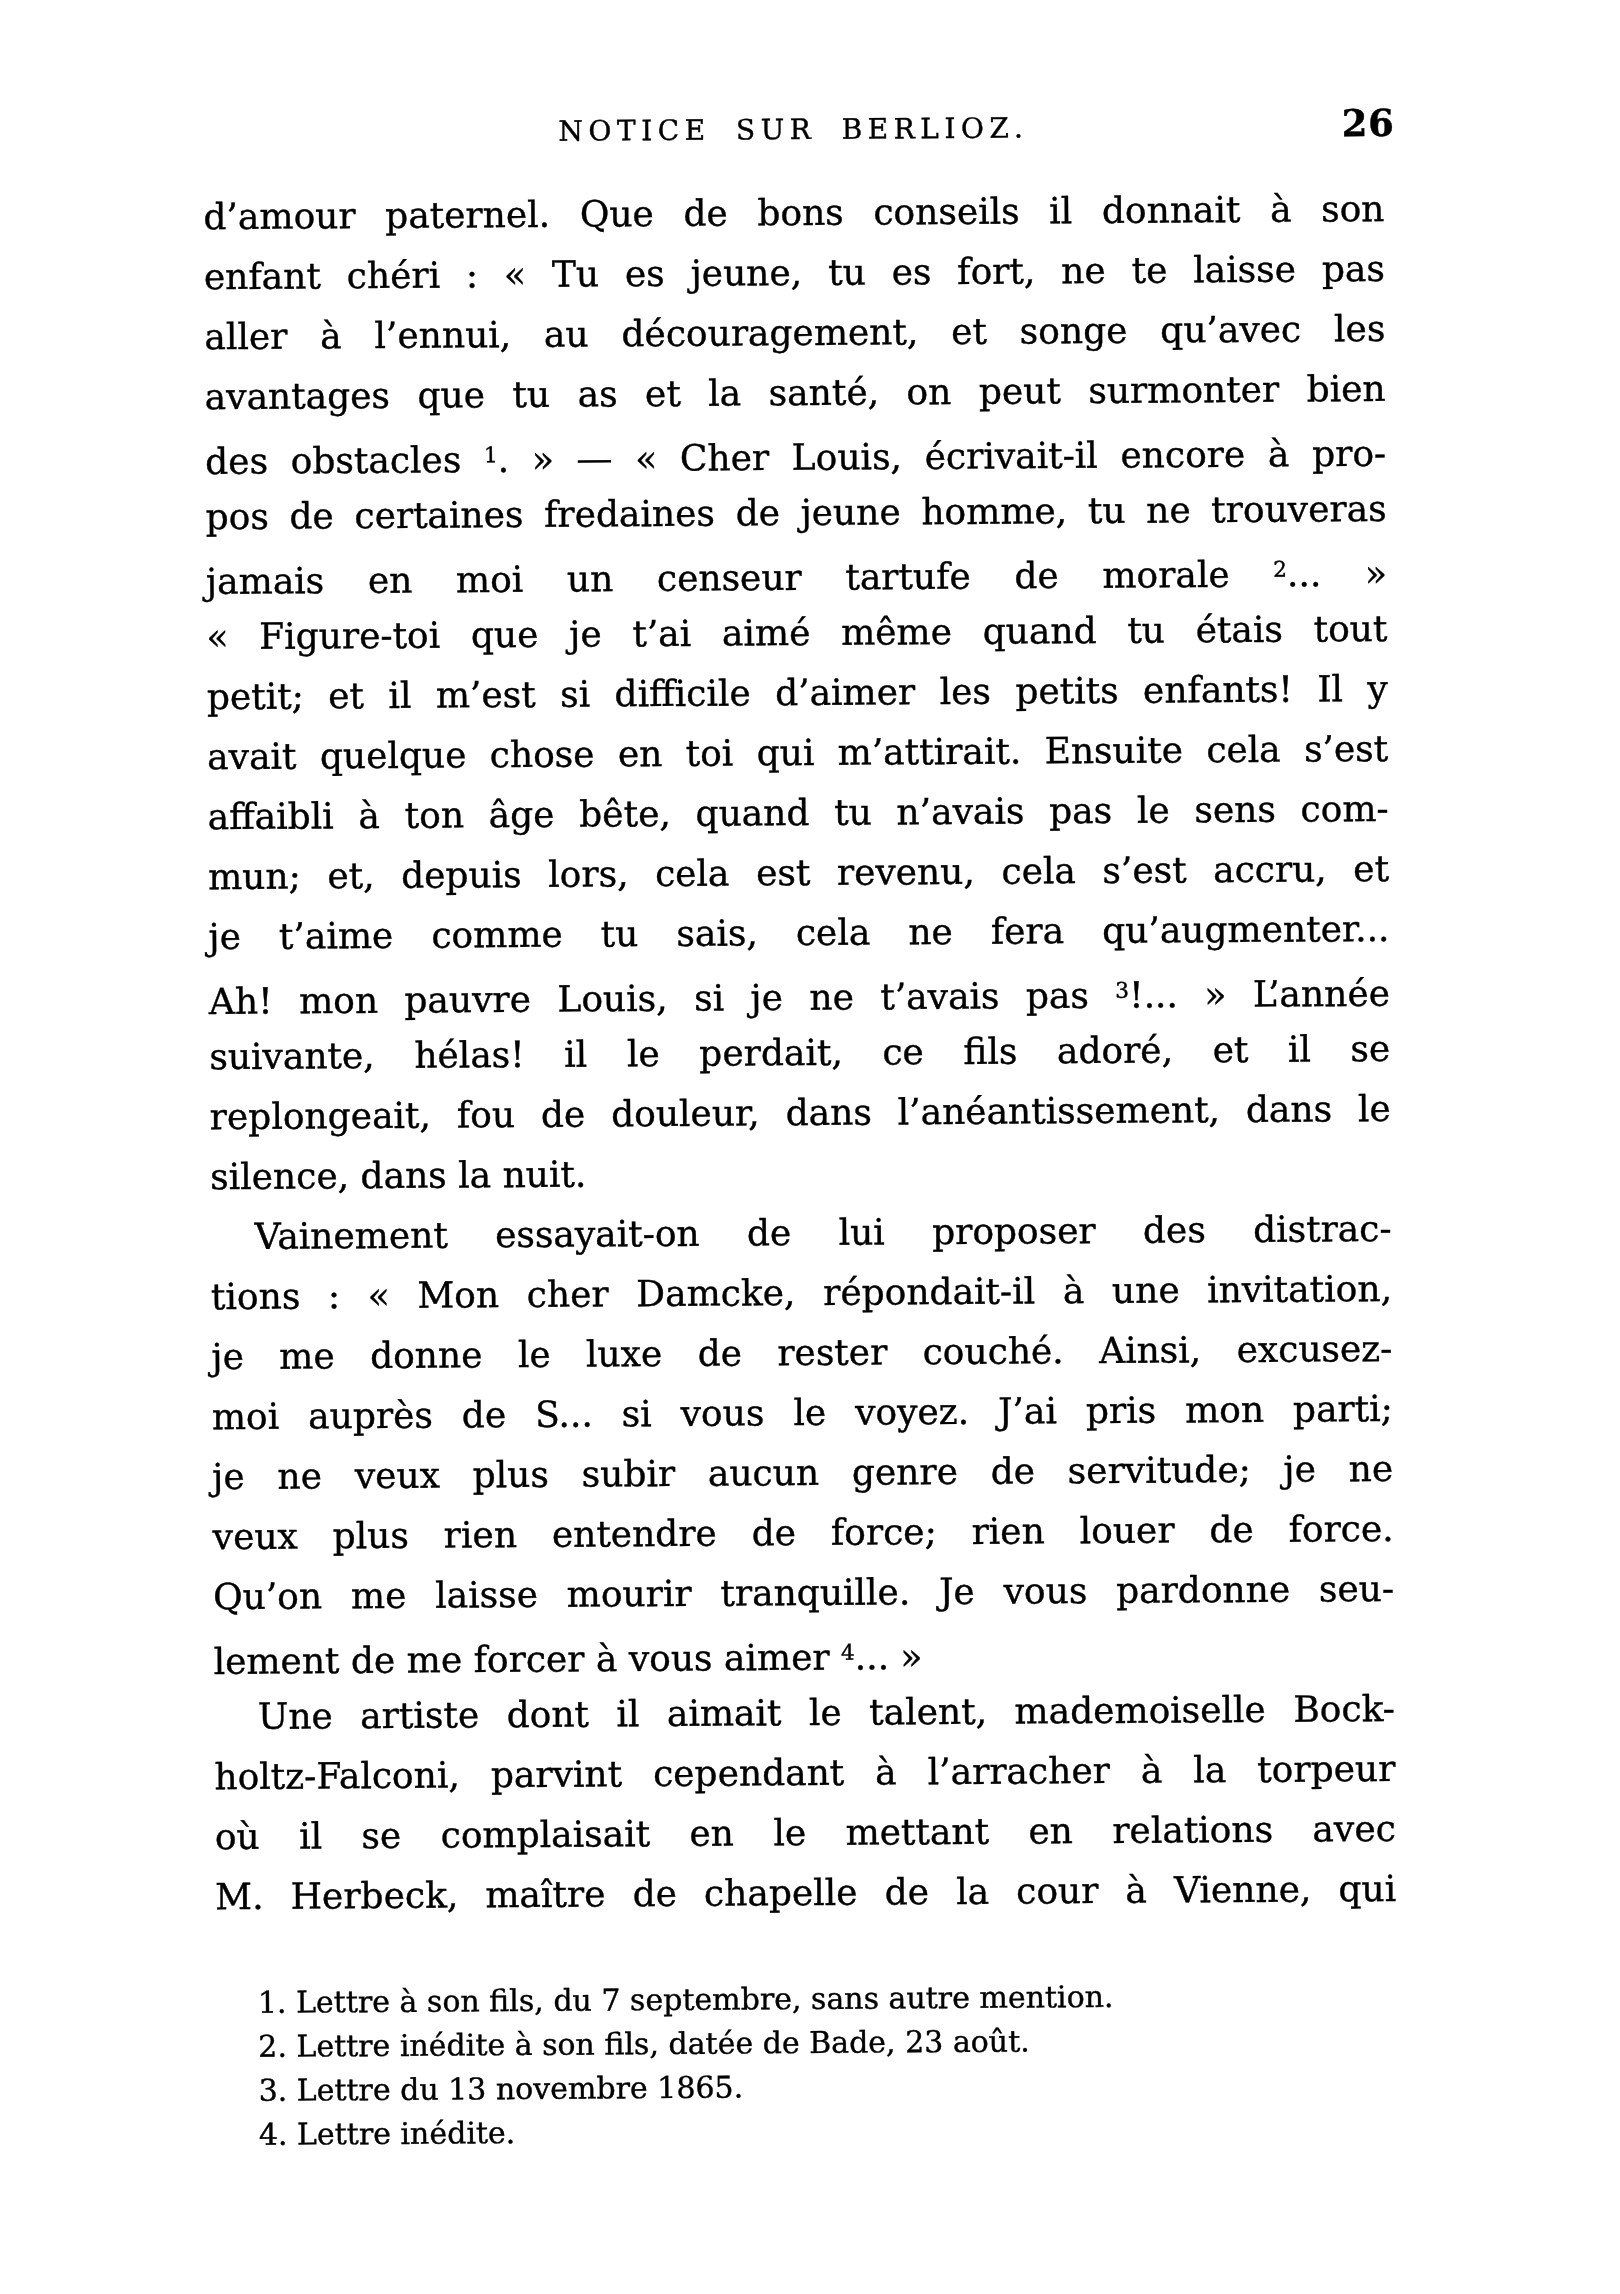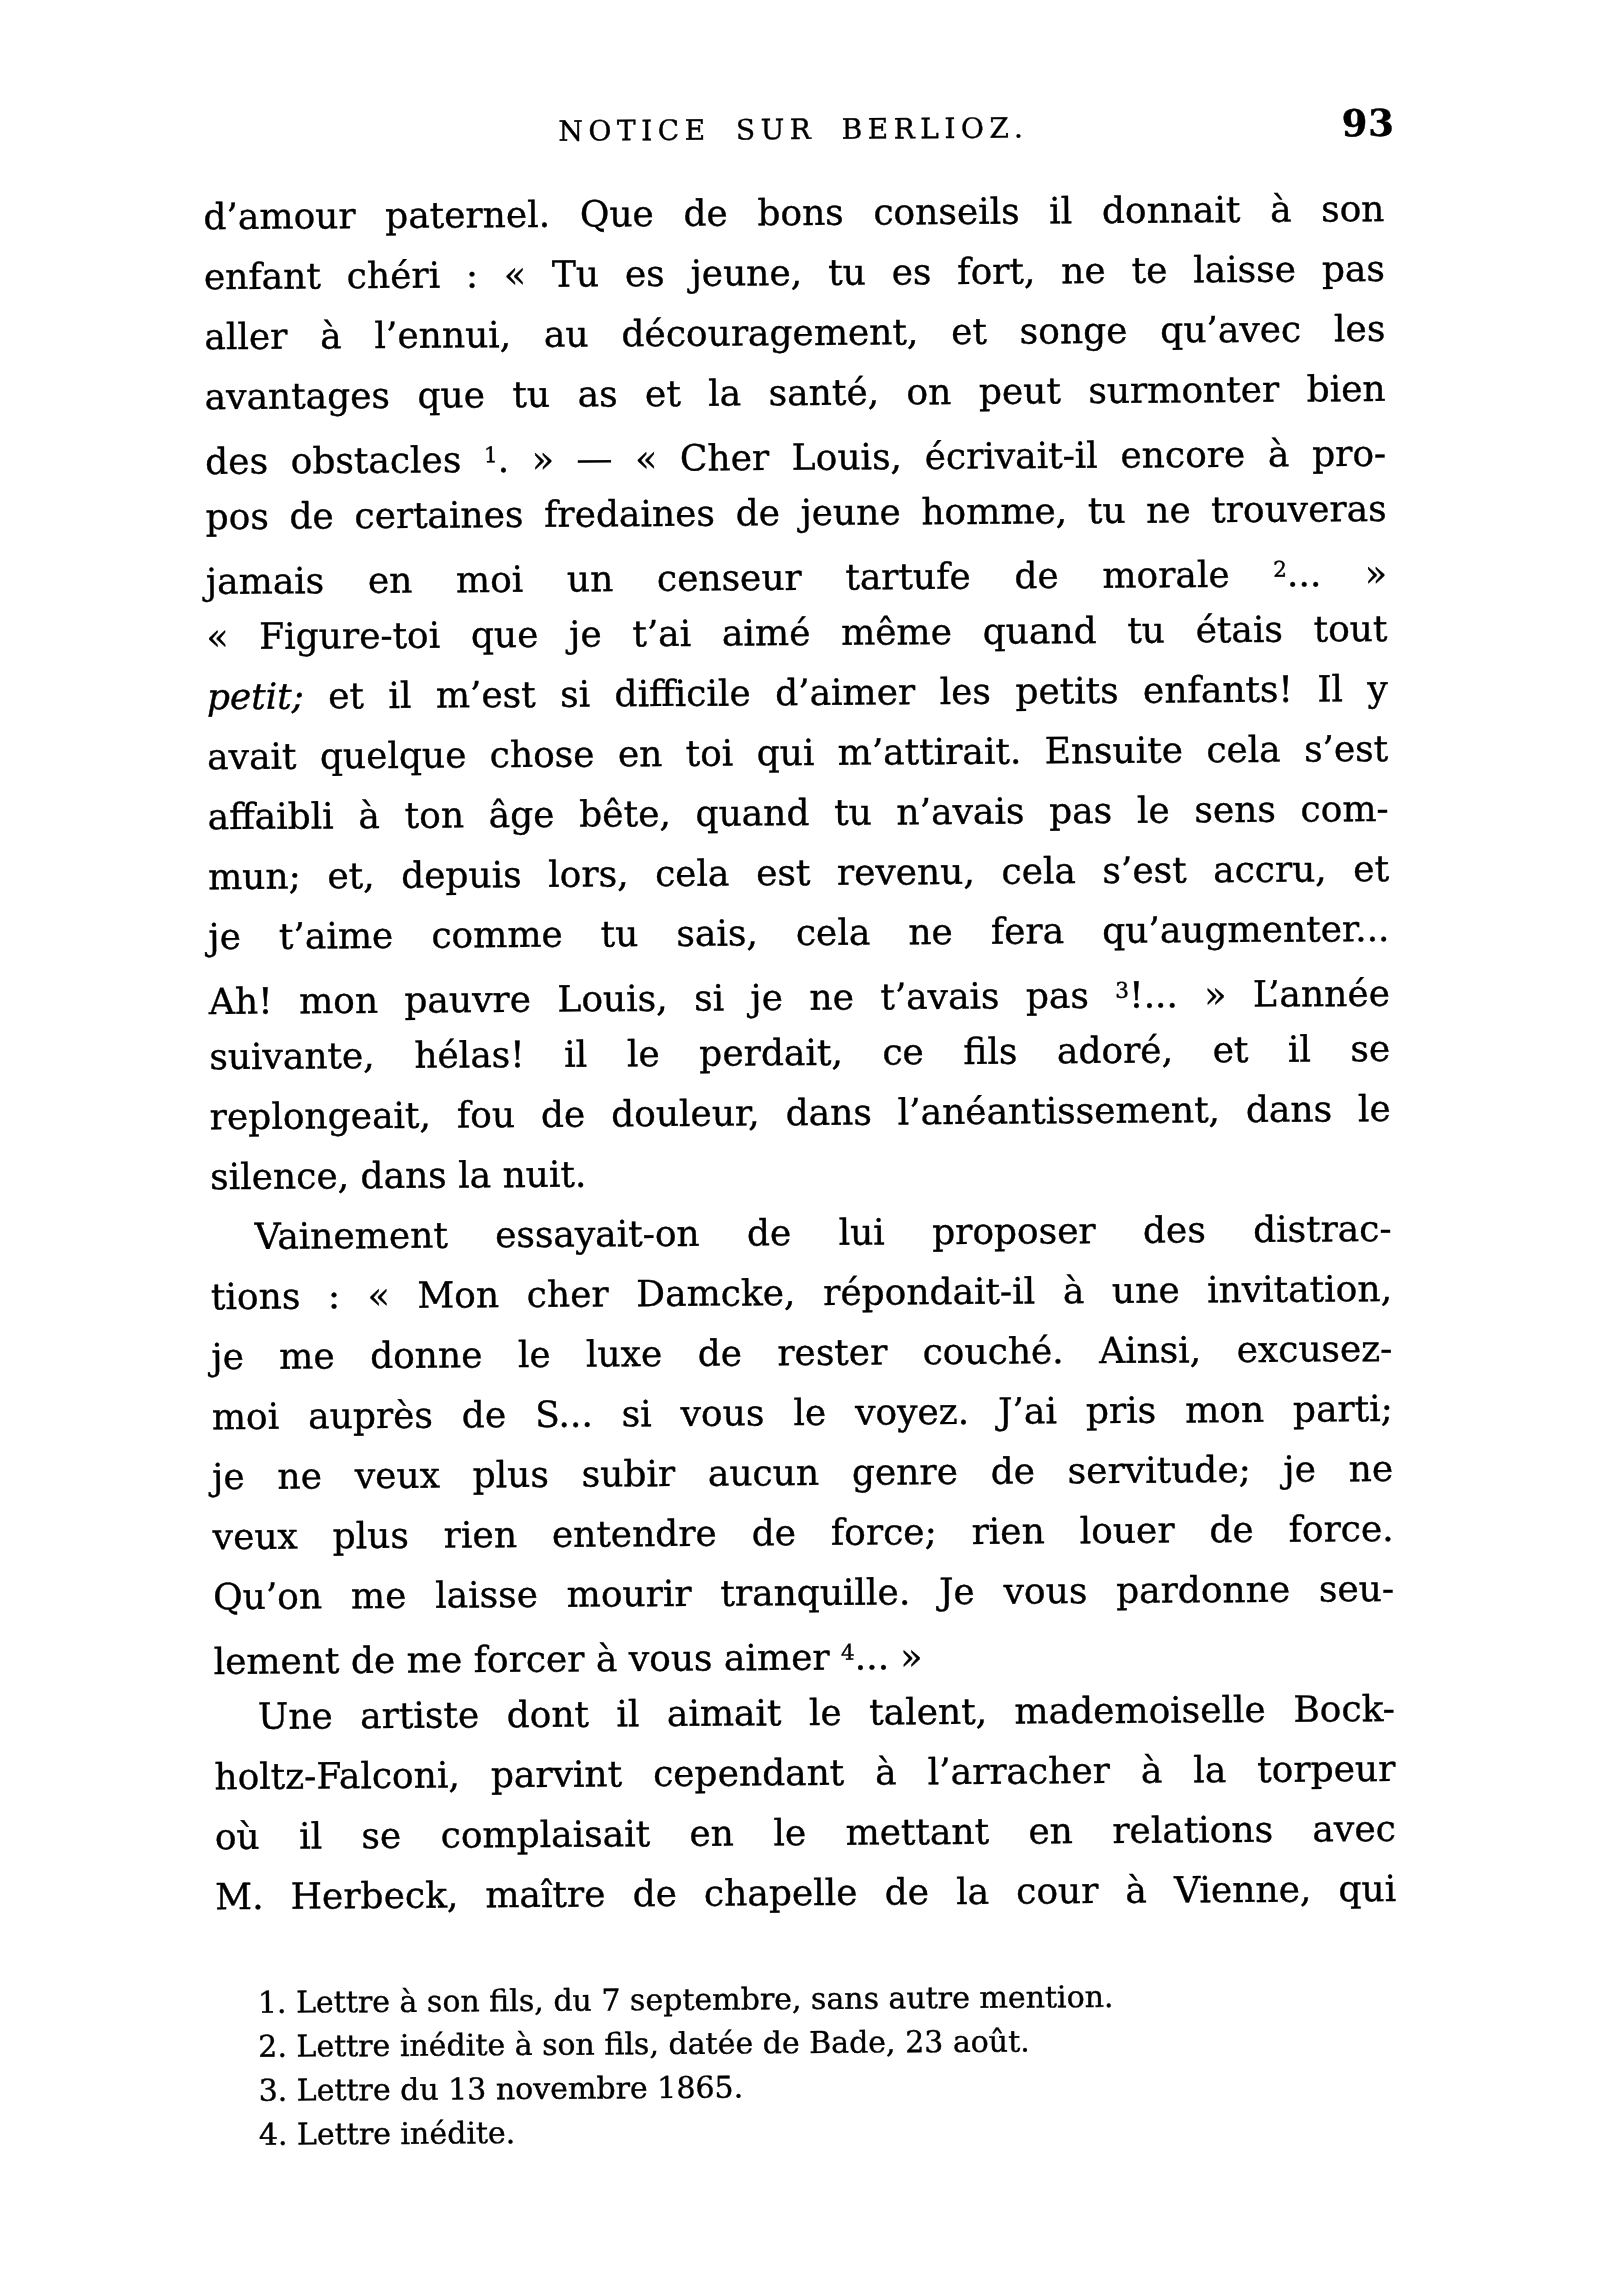--- a/index.html
+++ b/index.html
@@ -67,21 +67,20 @@
     text-align-last: auto;
   }
   .line.ind {
     text-indent: 44px;
   }
   .sup {
     font-size: 0.6em;
     vertical-align: 0.45em;
   }
   .it {
-    font-style: italic;
   }
   .footnotes {
     position: absolute;
     top: 1977px;
     left: 210px;
     width: 1181px;
   }
   .fn {
     font-size: 30px;
     line-height: 44px;
@@ -89,21 +88,21 @@
     text-align: left;
   }
 </style>
 </head>
 <body>
 
 <div class="page">
   <div class="tilt">
     <div class="runhead">
       <div class="title">NOTICE SUR BERLIOZ.</div>
-      <div class="pageno">93</div>
+      <div class="pageno">26</div>
     </div>
 
     <div class="body-text">
         <div class="line"><span>d’amour paternel. Que de bons conseils il donnait à son</span></div>
         <div class="line"><span>enfant chéri : « Tu es jeune, tu es fort, ne te laisse pas</span></div>
         <div class="line"><span>aller à l’ennui, au découragement, et songe qu’avec les</span></div>
         <div class="line"><span>avantages que tu as et la santé, on peut surmonter bien</span></div>
         <div class="line"><span>des obstacles </span><span class="sup">1</span><span>. » — « Cher Louis, écrivait-il encore à pro-</span></div>
         <div class="line"><span>pos de certaines fredaines de jeune homme, tu ne trouveras</span></div>
         <div class="line"><span>jamais en moi un censeur tartufe de morale </span><span class="sup">2</span><span>... »</span></div>

